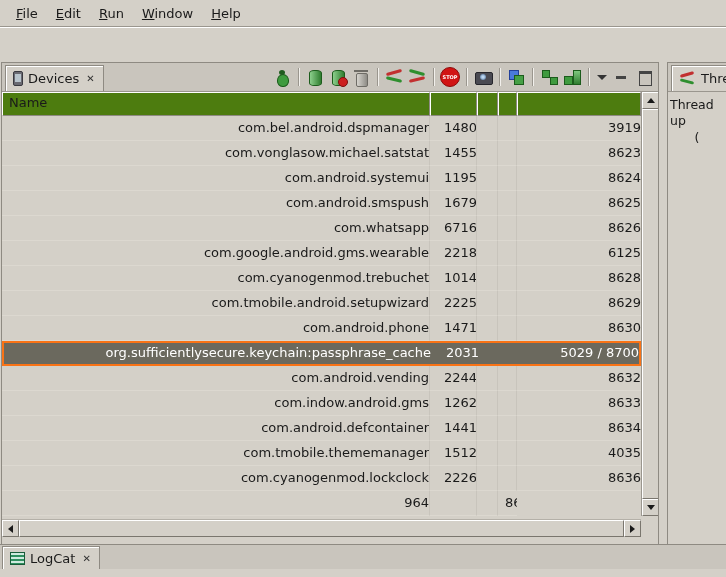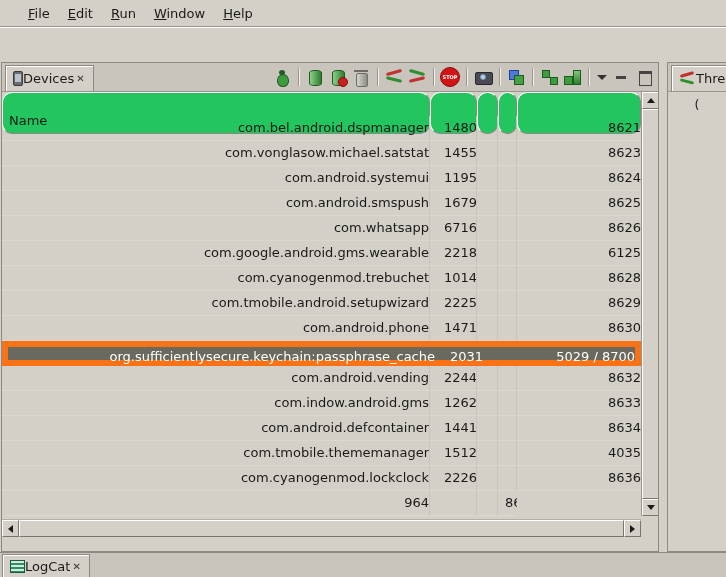--- a/index.html
+++ b/index.html
@@ -5,33 +5,33 @@
   *{box-sizing:border-box;margin:0;padding:0;}
   html,body{width:726px;height:577px;overflow:hidden;}
   body{
     background:#d4d0c8;
     font-family:"DejaVu Sans","Liberation Sans",sans-serif;
     font-size:13px;color:#1a1a1a;
   }
   .window{position:relative;width:726px;height:577px;background:#d4d0c8;}
 
   
-  .menubar{display:flex;align-items:center;height:26px;padding-left:19px;}
+  .menubar{display:flex;align-items:center;height:26px;padding-left:7px;}
   .menu-item{padding:4px 9px;cursor:default;}
   .toolbar-strip{height:36px;border-top:1px solid #9a968e;box-shadow:inset 0 1px 0 #fff;}
 
   
   .main{position:absolute;top:62px;left:0;right:0;bottom:25px;display:flex;}
   .devices-panel{width:658px;margin-left:1px;border:1px solid #8e8a82;background:#d4d0c8;display:flex;flex-direction:column;}
   .sash{width:8px;}
   .threads-panel{flex:1;border:1px solid #8e8a82;border-right:none;background:#d4d0c8;display:flex;flex-direction:column;overflow:hidden;}
 
   
   .tabbar{height:29px;background:#c9c5bd;border-bottom:1px solid #9a968e;display:flex;align-items:flex-end;position:relative;flex:none;}
-  .tab{display:flex;align-items:center;height:26px;padding:0 7px;background:#d4d0c8;
+  .tab{display:flex;align-items:center;gap:5px;height:26px;padding:0 7px;background:#d4d0c8;
        border:1px solid #8e8a82;border-bottom:none;box-shadow:inset 1px 1px 0 #fff;margin-left:3px;white-space:nowrap;}
   .tab-close{font-size:10px;color:#333;padding:0 1px;margin-left:1px;}
 
   .panel-toolbar{position:absolute;right:3px;top:4px;display:flex;align-items:center;gap:3px;}
   .tsep{width:1px;height:18px;background:#9a968e;box-shadow:1px 0 0 #f2f0ec;margin:0 3px;}
 
   
   .icon{width:20px;height:20px;position:relative;display:inline-block;flex:none;}
   .i-bug::before{content:"";position:absolute;left:5px;top:7px;width:10px;height:11px;background:#3f9b3f;border:1px solid #1c5c1c;border-radius:50% 50% 45% 45%;}
   .i-bug::after{content:"";position:absolute;left:7px;top:3px;width:6px;height:5px;background:#205c20;border-radius:50%;}
@@ -63,27 +63,27 @@
   .i-threadstab{width:17px;height:17px;position:relative;flex:none;}
   .i-threadstab::before{content:"";position:absolute;left:1px;top:3px;width:14px;height:3px;background:#c23030;transform:rotate(-16deg);border-radius:2px;}
   .i-threadstab::after{content:"";position:absolute;left:1px;top:10px;width:14px;height:3px;background:#2f8f2f;transform:rotate(14deg);border-radius:2px;}
   .i-logcattab{width:15px;height:13px;border:1px solid #1a5c3a;background:repeating-linear-gradient(180deg,#cfeadf 0 2px,#2f8f5f 2px 4px);position:relative;flex:none;}
 
   
   .table{flex:1;position:relative;overflow:hidden;}
   .grid{position:absolute;left:0;top:0;width:639px;}
   .thead,.trow{display:grid;grid-template-columns:428px 47px 21px 19px 1fr;}
   .thead{height:24px;}
-  .th{background:#22c55e;border-top:1px solid #fff;border-left:1px solid #fff;border-right:1px solid #8e8a82;border-bottom:1px solid #8e8a82;padding:20px 6px;overflow:hidden;white-space:nowrap;border-radius:10px;}
+  .th{background:#4d7c0f;border-top:1px solid #fff;border-left:1px solid #fff;border-right:1px solid #8e8a82;border-bottom:1px solid #8e8a82;padding:2px 6px;overflow:hidden;white-space:nowrap;}
   .trow{height:25px;background:#d4d0c8;text-align:right;}
   .cell{height:25px;line-height:24px;border-right:1px solid #c8c4bc;border-bottom:1px solid #dcd8d0;overflow:hidden;white-space:nowrap;}
   .cell.name{padding-left:33px;}
   .cell.pid{padding-left:14px;}
   .cell.port{padding-left:7px;border-right:none;}
-  .trow.selected{border:6px solid #f97316;background:var(--sel-bg,#6b695e);height:25px;}
+  .trow.selected{border:2px solid #f97316;background:var(--sel-bg,#6b695e);height:25px;}
   .trow.selected .cell{background:transparent;color:#fff;border-color:transparent;height:21px;line-height:20px;}
 
   
   .vscroll{position:absolute;right:0;top:0;width:17px;height:424px;background:#cfccc4;border-left:1px solid #9a968e;}
   .hscroll{position:absolute;left:0;top:427px;width:639px;height:17px;background:#cfccc4;border-top:1px solid #b4b0a8;}
   .sbtn{position:absolute;background:#d4d0c8;border:1px solid;border-color:#fff #7a766e #7a766e #fff;display:flex;align-items:center;justify-content:center;}
   .sbtn.up{left:0;top:0;width:17px;height:17px;}
   .sbtn.down{left:0;bottom:0;width:17px;height:17px;}
   .sbtn.left{left:0;top:0;width:17px;height:17px;}
   .sbtn.right{right:0;top:0;width:17px;height:17px;}
@@ -93,21 +93,21 @@
   .arr.u{border-left:4px solid transparent;border-right:4px solid transparent;border-bottom:5px solid #1a1a1a;}
   .arr.d{border-left:4px solid transparent;border-right:4px solid transparent;border-top:5px solid #1a1a1a;}
   .arr.l{border-top:4px solid transparent;border-bottom:4px solid transparent;border-right:5px solid #1a1a1a;}
   .arr.r{border-top:4px solid transparent;border-bottom:4px solid transparent;border-left:5px solid #1a1a1a;}
 
   
   .threads-msg{padding:5px 2px;font-size:12.5px;line-height:1.3;}
   .threads-msg .l2{text-align:center;}
 
   
-  .bottombar{position:absolute;left:0;right:0;bottom:0;height:25px;border-top:1px solid #8e8a82;background:#c9c5bd;display:flex;align-items:flex-end;}
+  .bottombar{position:absolute;left:0;right:0;bottom:8px;height:25px;border-top:1px solid #8e8a82;background:#c9c5bd;display:flex;align-items:flex-end;}
   .bottombar .tab{height:23px;margin-left:2px;}
 </style>
 </head>
 <body>
 
 <div class="window">
 
   <div class="menubar">
       <div class="menu-item"><u>F</u>ile</div>
       <div class="menu-item"><u>E</u>dit</div>
@@ -162,21 +162,21 @@
             <div class="th"></div>
             <div class="th"></div>
             <div class="th"></div>
           </div>
           <div id="rows">
               <div class="trow">
                 <div class="cell name">com.bel.android.dspmanager</div>
                 <div class="cell pid">1480</div>
                 <div class="cell c3"></div>
                 <div class="cell c4"></div>
-                <div class="cell port">8621</div>
+                <div class="cell port">3919</div>
               </div>
               <div class="trow">
                 <div class="cell name">com.vonglasow.michael.satstat</div>
                 <div class="cell pid">14553</div>
                 <div class="cell c3"></div>
                 <div class="cell c4"></div>
                 <div class="cell port">8623</div>
               </div>
               <div class="trow">
                 <div class="cell name">com.android.systemui</div>
@@ -303,20 +303,21 @@
     <div class="sash"></div>
 
     <div class="threads-panel">
       <div class="tabbar">
         <div class="tab">
           <span class="i-threadstab"></span>
           <span>Threads</span>
         </div>
       </div>
       <div class="threads-msg">
+        <div class="l1">Thread up</div>
         <div class="l2">(</div>
       </div>
     </div>
   </div>
 
   <div class="bottombar">
     <div class="tab">
       <span class="i-logcattab"></span>
       <span>LogCat</span>
       <span class="tab-close">✕</span>

